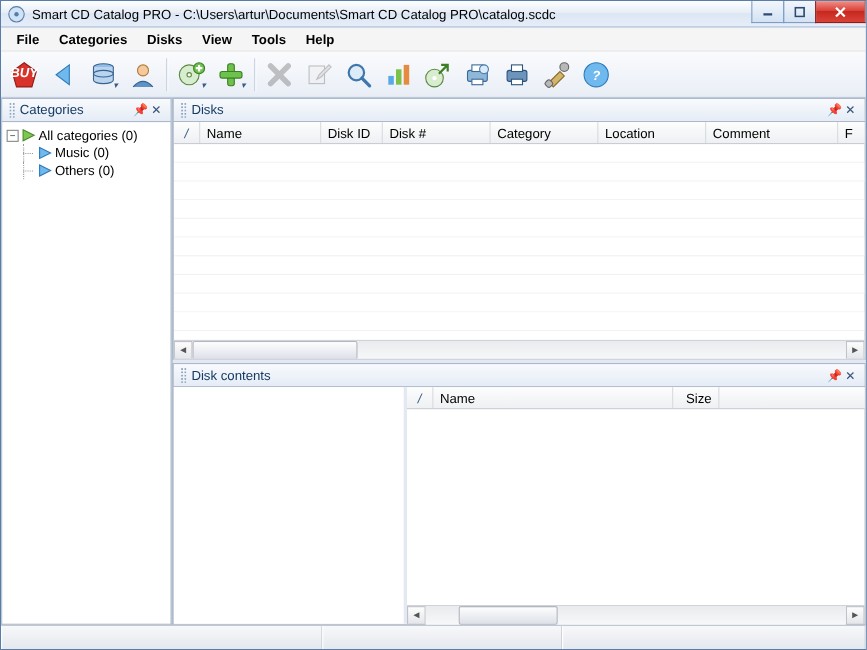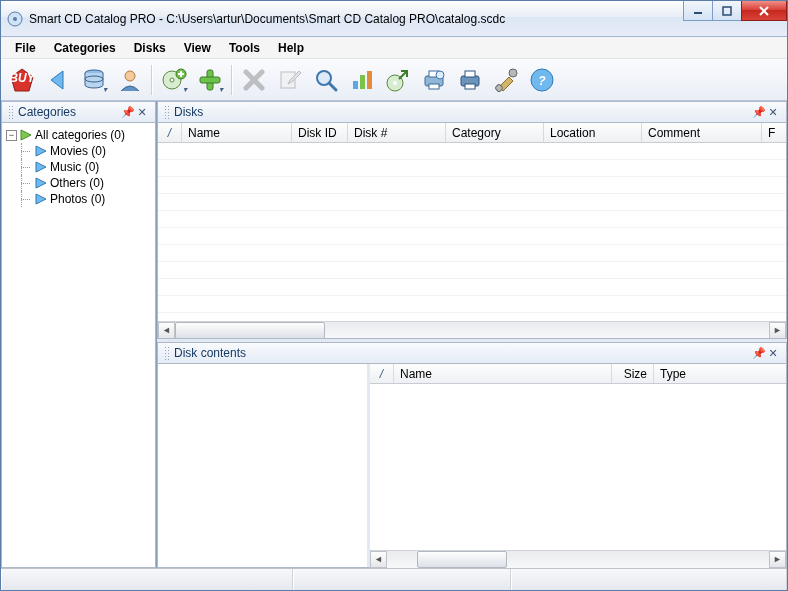--- a/index.html
+++ b/index.html
@@ -1,19 +1,19 @@
 <!DOCTYPE html>
 <html><head>
 <meta charset="utf-8">
 <style>
   * { box-sizing: border-box; margin: 0; padding: 0; font-family: 'Segoe UI', Tahoma, sans-serif; font-size: 12px; }
   body { width: 788px; height: 591px; background: #fff; overflow: hidden; display: flex; flex-direction: column; border: 1px solid #5a7ca8; }
   
   
-  .titlebar { height: 36px; background: linear-gradient(#fdfefe, #e8eef7 45%, #dce6f4 46%, #e6edf8); border-bottom: 1px solid #9fb6d4; display: flex; align-items: center; padding-left: 6px; position: relative; }
+  .titlebar { height: 24px; background: linear-gradient(#fdfefe, #e8eef7 45%, #dce6f4 46%, #e6edf8); border-bottom: 1px solid #9fb6d4; display: flex; align-items: center; padding-left: 6px; position: relative; }
   .titlebar .app-icon { width: 16px; height: 16px; margin-right: 6px; }
   .titlebar .title { color: #000; font-size: 12px; white-space: nowrap; overflow: hidden; text-overflow: ellipsis; flex: 1; }
   .sysbtns { display: flex; height: 20px; position: absolute; right: 0; top: 0; }
   .sysbtn { width: 30px; height: 20px; display: flex; align-items: center; justify-content: center; background: linear-gradient(#f2f6fb,#d3e2f4); border: 1px solid #7d9dc6; border-top: none; margin-left: -1px; font-size: 12px; color: #2b4b73; cursor: default; }
   .sysbtn.close { width: 46px; background: linear-gradient(#f08f87,#d9433a 45%,#c5261c 46%,#d94238); color: #fff; border-color: #8e1f18; border-radius: 0 0 0 0; }
   .sysbtn.close svg { stroke:#fff; }
   
   
   .menubar { height: 22px; background: #f5f5f5; display: flex; align-items: center; padding: 0 6px; gap: 2px; border-bottom: 1px solid #e3e3e3; font-weight: bold; }
   .menuitem { padding: 2px 8px; cursor: default; }
@@ -228,39 +228,27 @@
         <span class="expander">−</span>
         <svg class="folder-icon" viewBox="0 0 14 12">
             <path d="M2 1 L12 6 L2 11 Z" fill="#7ec850" stroke="#4a8a2c"></path>
           </svg>
         <span class="tree-label">All categories (0)</span>
       </div>
       <div class="tree-row child">
         <svg class="folder-icon" viewBox="0 0 14 12">
             <path d="M2 1 L12 6 L2 11 Z" fill="#6fb9ef" stroke="#2d79b8"></path>
           </svg>
-        <span class="tree-label">Movies (0)</span>
-      </div>
-      <div class="tree-row child">
-        <svg class="folder-icon" viewBox="0 0 14 12">
-            <path d="M2 1 L12 6 L2 11 Z" fill="#6fb9ef" stroke="#2d79b8"></path>
-          </svg>
         <span class="tree-label">Music (0)</span>
       </div>
       <div class="tree-row child">
         <svg class="folder-icon" viewBox="0 0 14 12">
             <path d="M2 1 L12 6 L2 11 Z" fill="#6fb9ef" stroke="#2d79b8"></path>
           </svg>
         <span class="tree-label">Others (0)</span>
-      </div>
-      <div class="tree-row child">
-        <svg class="folder-icon" viewBox="0 0 14 12">
-            <path d="M2 1 L12 6 L2 11 Z" fill="#6fb9ef" stroke="#2d79b8"></path>
-          </svg>
-        <span class="tree-label">Photos (0)</span>
       </div>
     </div>
   </div>
 
   <div class="right">
 
     <div class="disks-pane">
       <div class="panel-header">
         <div class="grip"></div>
         <div class="label">Disks</div>
@@ -307,21 +295,20 @@
         <div class="pin">📌</div>
         <div class="x">✕</div>
       </div>
       <div class="contents-body">
         <div class="contents-left"></div>
         <div class="contents-right">
           <div class="grid-head">
             <div class="col first">/</div>
             <div class="col" style="width:218px">Name</div>
             <div class="col" style="width:42px;text-align:right;justify-content:flex-end">Size</div>
-            <div class="col" style="flex:1;border-right:none">Type</div>
           </div>
           <div class="grid-body" style="flex:1"></div>
           <div class="hscroll">
             <div class="arrow">◄</div>
             <div class="track">
                 <div class="thumb" style="left:30px;width:90px"></div>
               </div>
             <div class="arrow">►</div>
           </div>
         </div>

